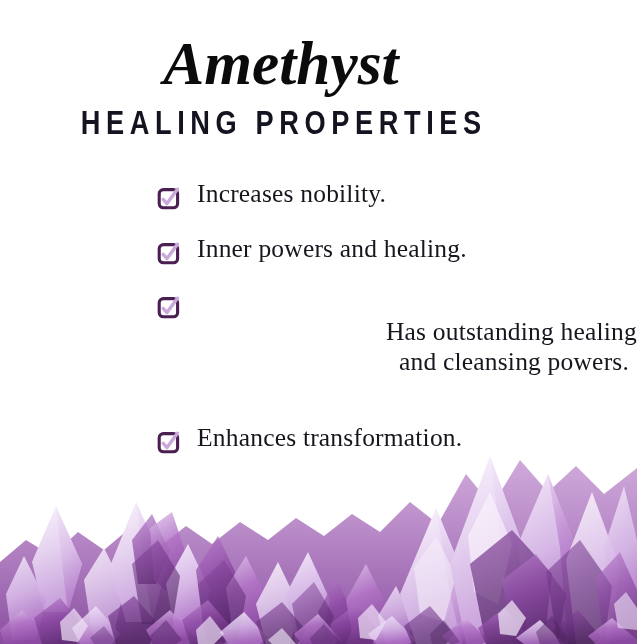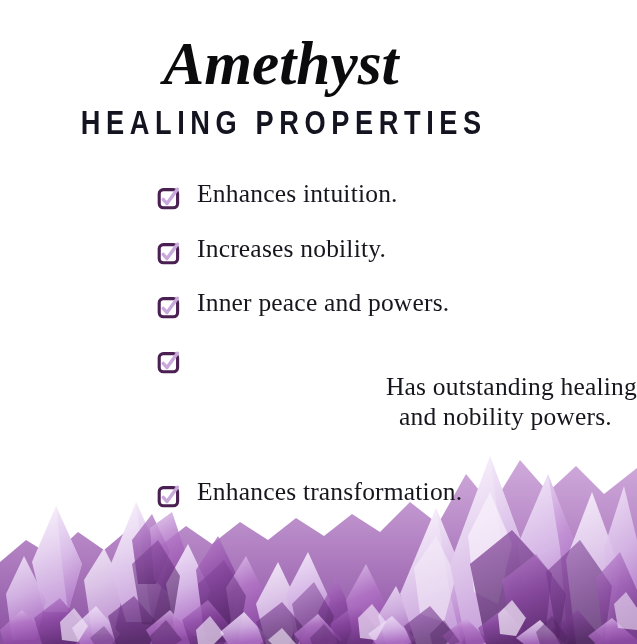--- a/index.html
+++ b/index.html
@@ -107,60 +107,51 @@
 
 <div id="poster">
 
   <div class="header">
     <div class="title">Amethyst</div>
     <div class="subtitle">HEALING PROPERTIES</div>
   </div>
 
   <div class="list">
 
+
     <div class="list-item">
       <span class="cb">
         <svg width="23" height="23" viewBox="0 0 23 23">
           <rect x="2.2" y="2.6" width="18.4" height="18.2" rx="4.2" ry="4.2" fill="#ffffff" stroke="#4a1f52" stroke-width="3.1"></rect>
           <path d="M6.2 12.4 L10.0 16.6 L20.4 2.2" fill="none" stroke="#c9a8db" stroke-width="3.4" stroke-linecap="round" stroke-linejoin="round"></path>
         </svg>
       </span>
-      <span class="item-text">Enhances intuition.</span>
+      <span class="item-text">Increases nobility.</span>
     </div>
 
     <div class="list-item">
       <span class="cb">
         <svg width="23" height="23" viewBox="0 0 23 23">
           <rect x="2.2" y="2.6" width="18.4" height="18.2" rx="4.2" ry="4.2" fill="#ffffff" stroke="#4a1f52" stroke-width="3.1"></rect>
           <path d="M6.2 12.4 L10.0 16.6 L20.4 2.2" fill="none" stroke="#c9a8db" stroke-width="3.4" stroke-linecap="round" stroke-linejoin="round"></path>
         </svg>
       </span>
-      <span class="item-text">Increases nobility.</span>
-    </div>
-
-    <div class="list-item">
-      <span class="cb">
-        <svg width="23" height="23" viewBox="0 0 23 23">
-          <rect x="2.2" y="2.6" width="18.4" height="18.2" rx="4.2" ry="4.2" fill="#ffffff" stroke="#4a1f52" stroke-width="3.1"></rect>
-          <path d="M6.2 12.4 L10.0 16.6 L20.4 2.2" fill="none" stroke="#c9a8db" stroke-width="3.4" stroke-linecap="round" stroke-linejoin="round"></path>
-        </svg>
-      </span>
-      <span class="item-text">Inner peace and powers.</span>
+      <span class="item-text">Inner powers and healing.</span>
     </div>
 
     <div class="list-item tight">
       <span class="cb">
         <svg width="23" height="23" viewBox="0 0 23 23">
           <rect x="2.2" y="2.6" width="18.4" height="18.2" rx="4.2" ry="4.2" fill="#ffffff" stroke="#4a1f52" stroke-width="3.1"></rect>
           <path d="M6.2 12.4 L10.0 16.6 L20.4 2.2" fill="none" stroke="#c9a8db" stroke-width="3.4" stroke-linecap="round" stroke-linejoin="round"></path>
         </svg>
       </span>
       <span class="item-text two-line">
         <span class="l1">Has outstanding healing</span>
-        <span class="l2">and nobility powers.</span>
+        <span class="l2">and cleansing powers.</span>
       </span>
     </div>
 
     <div class="list-item">
       <span class="cb">
         <svg width="23" height="23" viewBox="0 0 23 23">
           <rect x="2.2" y="2.6" width="18.4" height="18.2" rx="4.2" ry="4.2" fill="#ffffff" stroke="#4a1f52" stroke-width="3.1"></rect>
           <path d="M6.2 12.4 L10.0 16.6 L20.4 2.2" fill="none" stroke="#c9a8db" stroke-width="3.4" stroke-linecap="round" stroke-linejoin="round"></path>
         </svg>
       </span>

